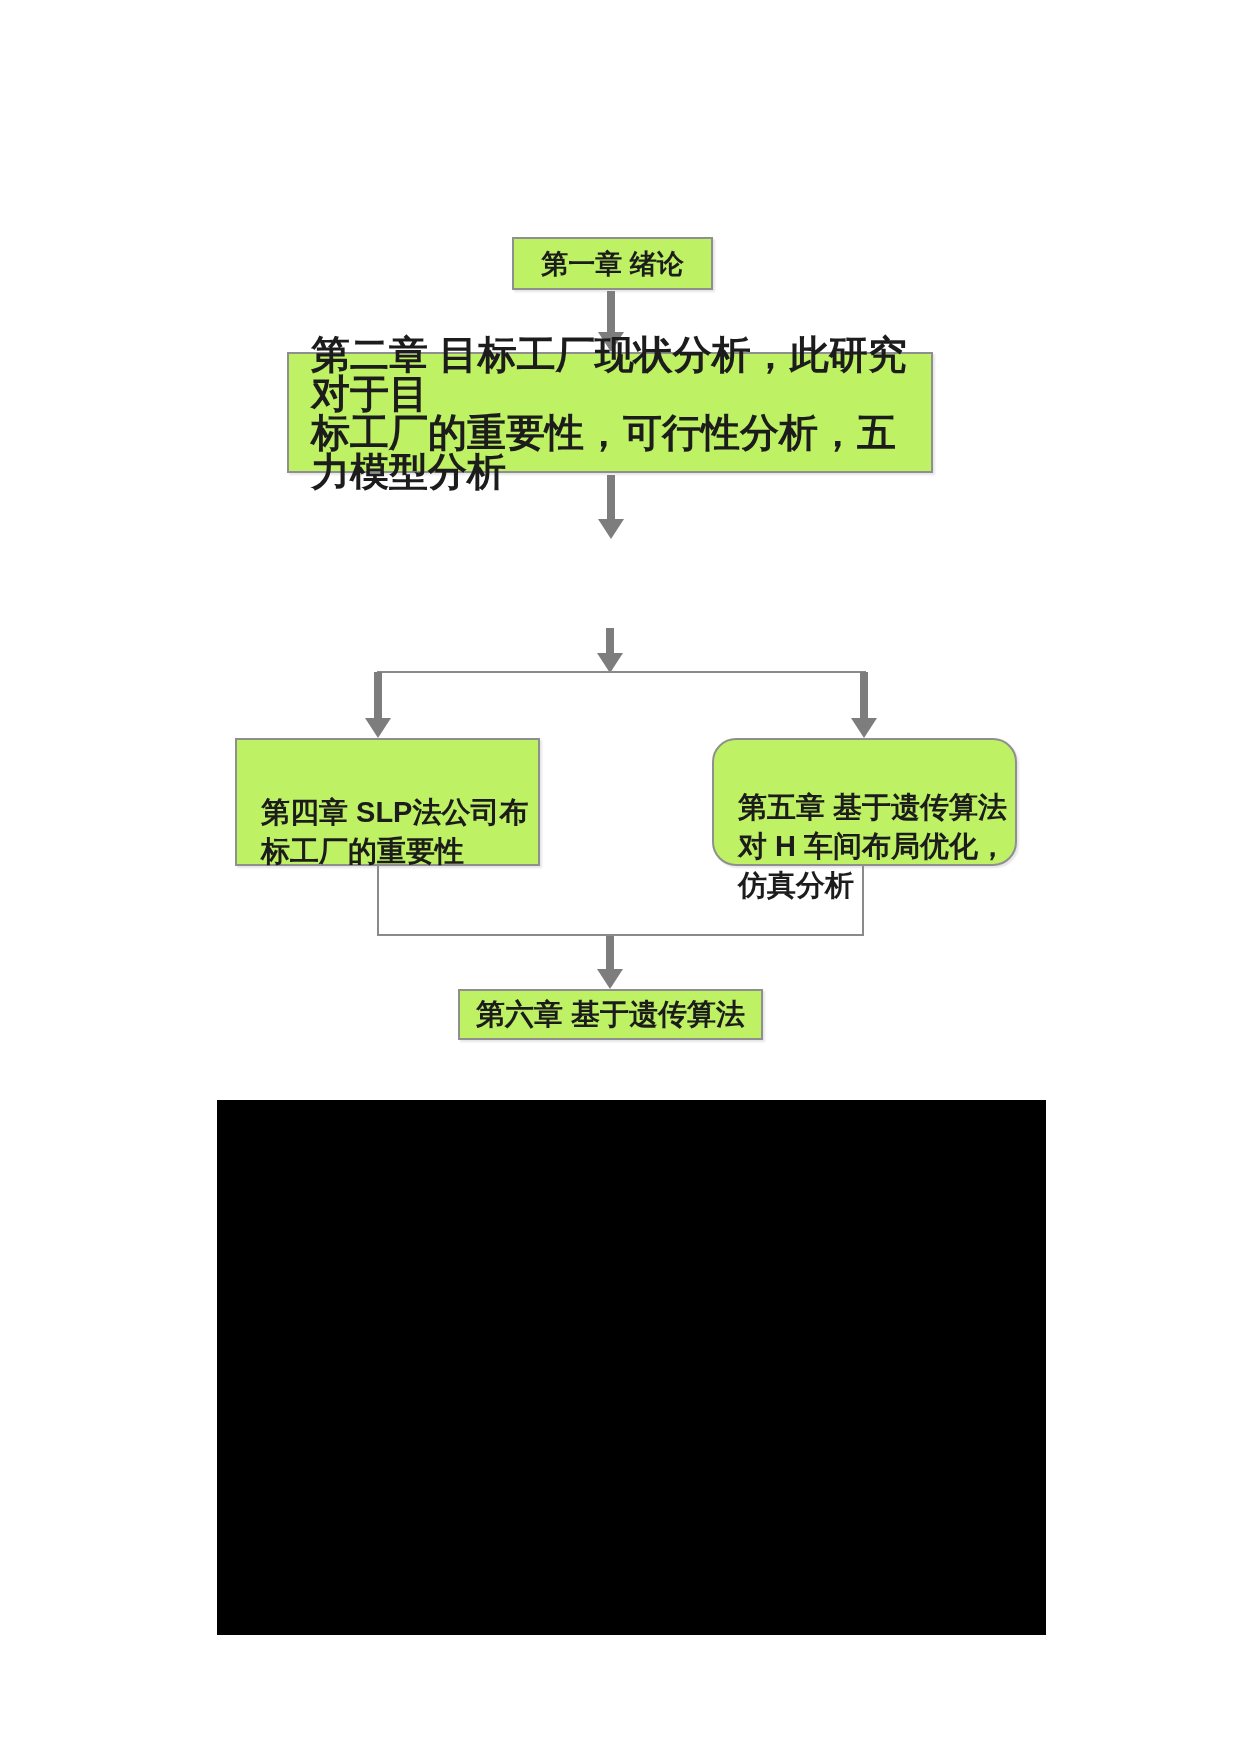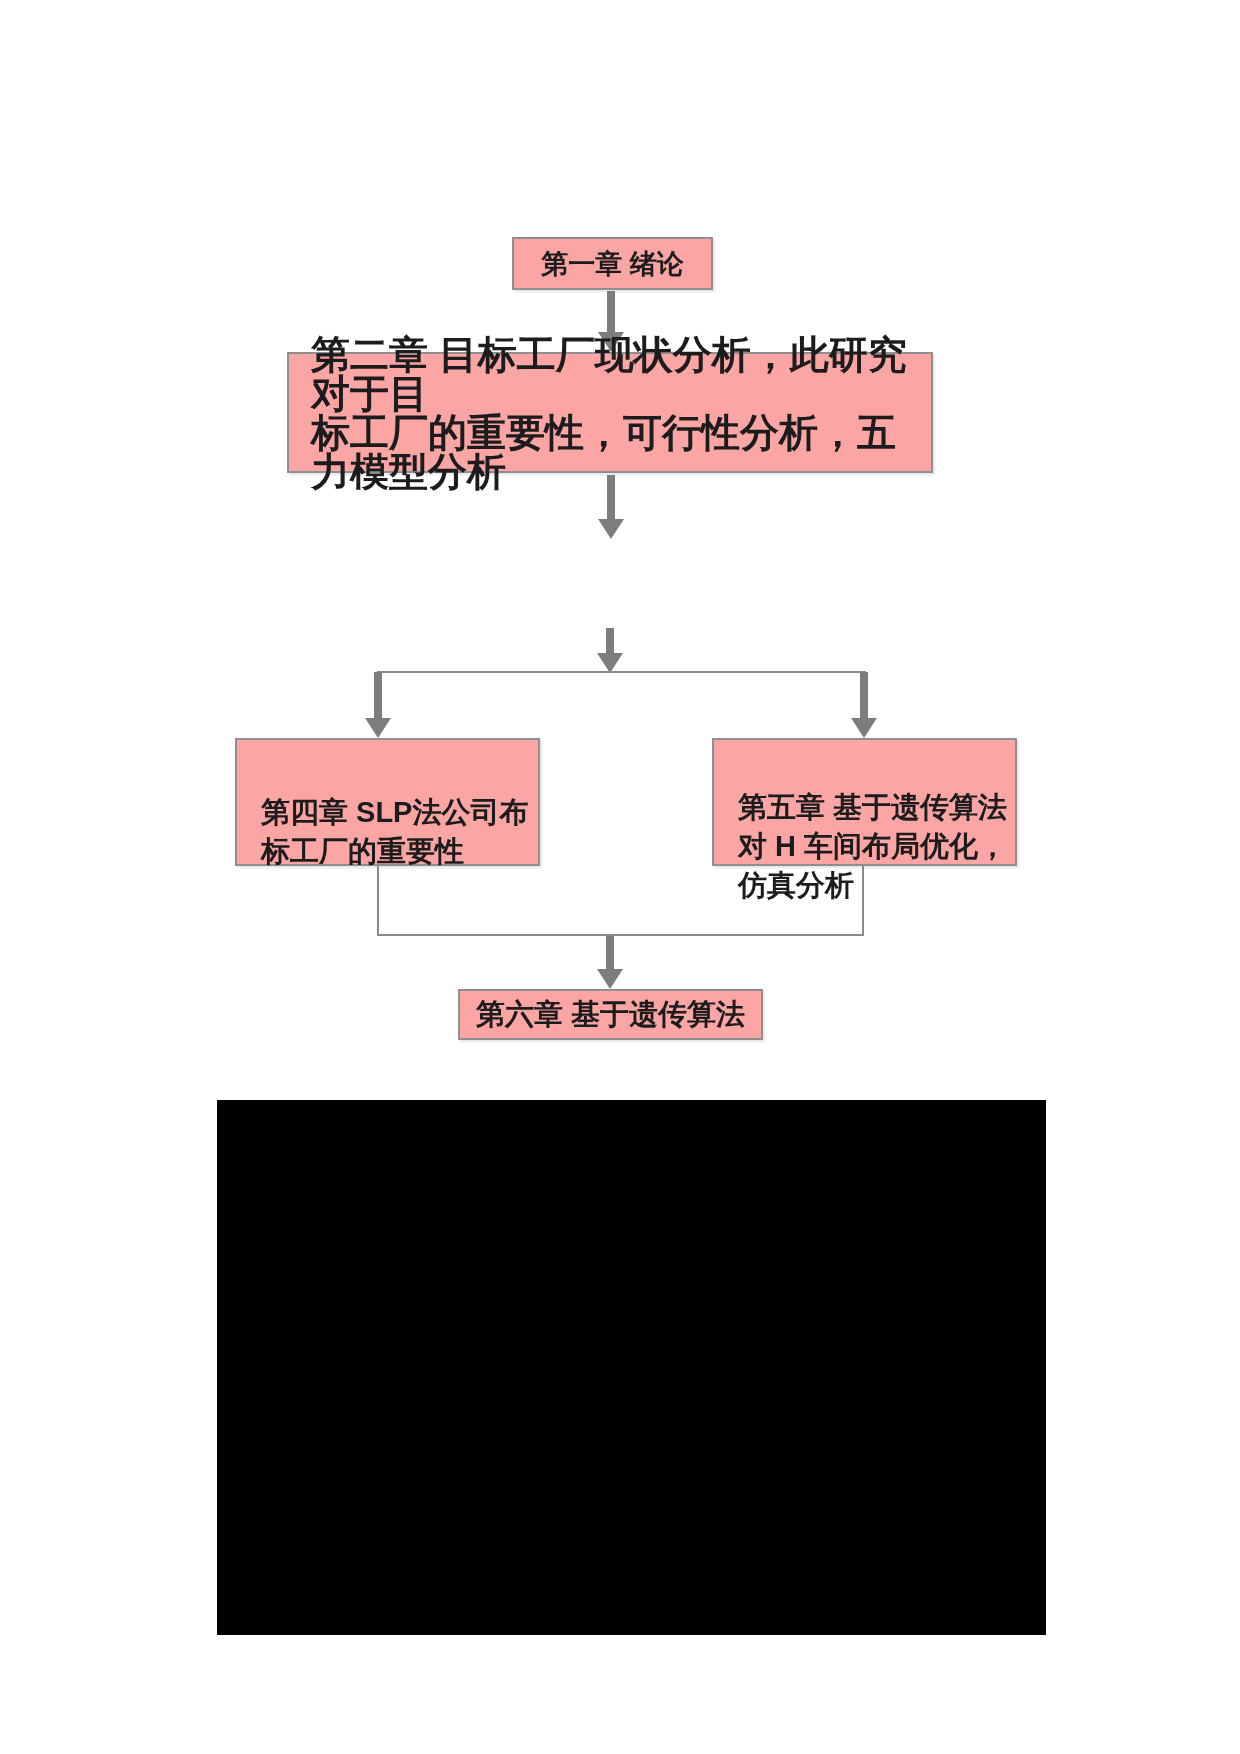--- a/index.html
+++ b/index.html
@@ -11,21 +11,21 @@
     position: relative;
     width: 1240px;
     height: 1754px;
     background: #ffffff;
     overflow: hidden;
     font-family: "Liberation Sans", "DejaVu Sans", sans-serif;
   }
   .flow-box {
     position: absolute;
     box-sizing: border-box;
-    background: #fca5a5;
+    background: #bef264;
     border: 2px solid #8f8f8f;
     box-shadow: 2px 2px 2px rgba(0,0,0,0.10);
     color: #1c1c1c;
     font-weight: 700;
     white-space: pre-line;
   }
   .center-text {
     display: flex;
     align-items: center;
     justify-content: center;
@@ -34,21 +34,21 @@
   .v-center-left {
     display: flex;
     align-items: center;
     justify-content: flex-start;
   }
   
   #box1 { left: 512px; top: 237px; width: 201px; height: 53px; font-size: 27px; }
   #box2 { left: 287px; top: 352px; width: 646px; height: 121px; font-size: 39px; line-height: 39px; padding-left: 22px; padding-right: 8px; }
   #box3 { left: 328px; top: 539px; width: 462px; height: 87px; font-size: 29px; line-height: 38px; padding-left: 20px; padding-top: 5px; }
   #box4 { left: 235px; top: 738px; width: 305px; height: 128px; font-size: 29px; line-height: 39px; padding-left: 24px; padding-top: 14px; }
-  #box5 { left: 712px; top: 738px; width: 305px; height: 128px; font-size: 29px; line-height: 39px; padding-left: 24px; padding-top: 9px; }
+  #box5 { left: 712px; top: 738px; width: 305px; height: 128px; font-size: 29px; line-height: 39px; padding-left: 24px; padding-top: 9px; border-radius: 24px; }
   #box6 { left: 458px; top: 989px; width: 305px; height: 51px; font-size: 29px; }
 
   .shaft {
     position: absolute;
     width: 8px;
     background: #7d7d7d;
   }
   .arrow-head {
     position: absolute;
     width: 0;

